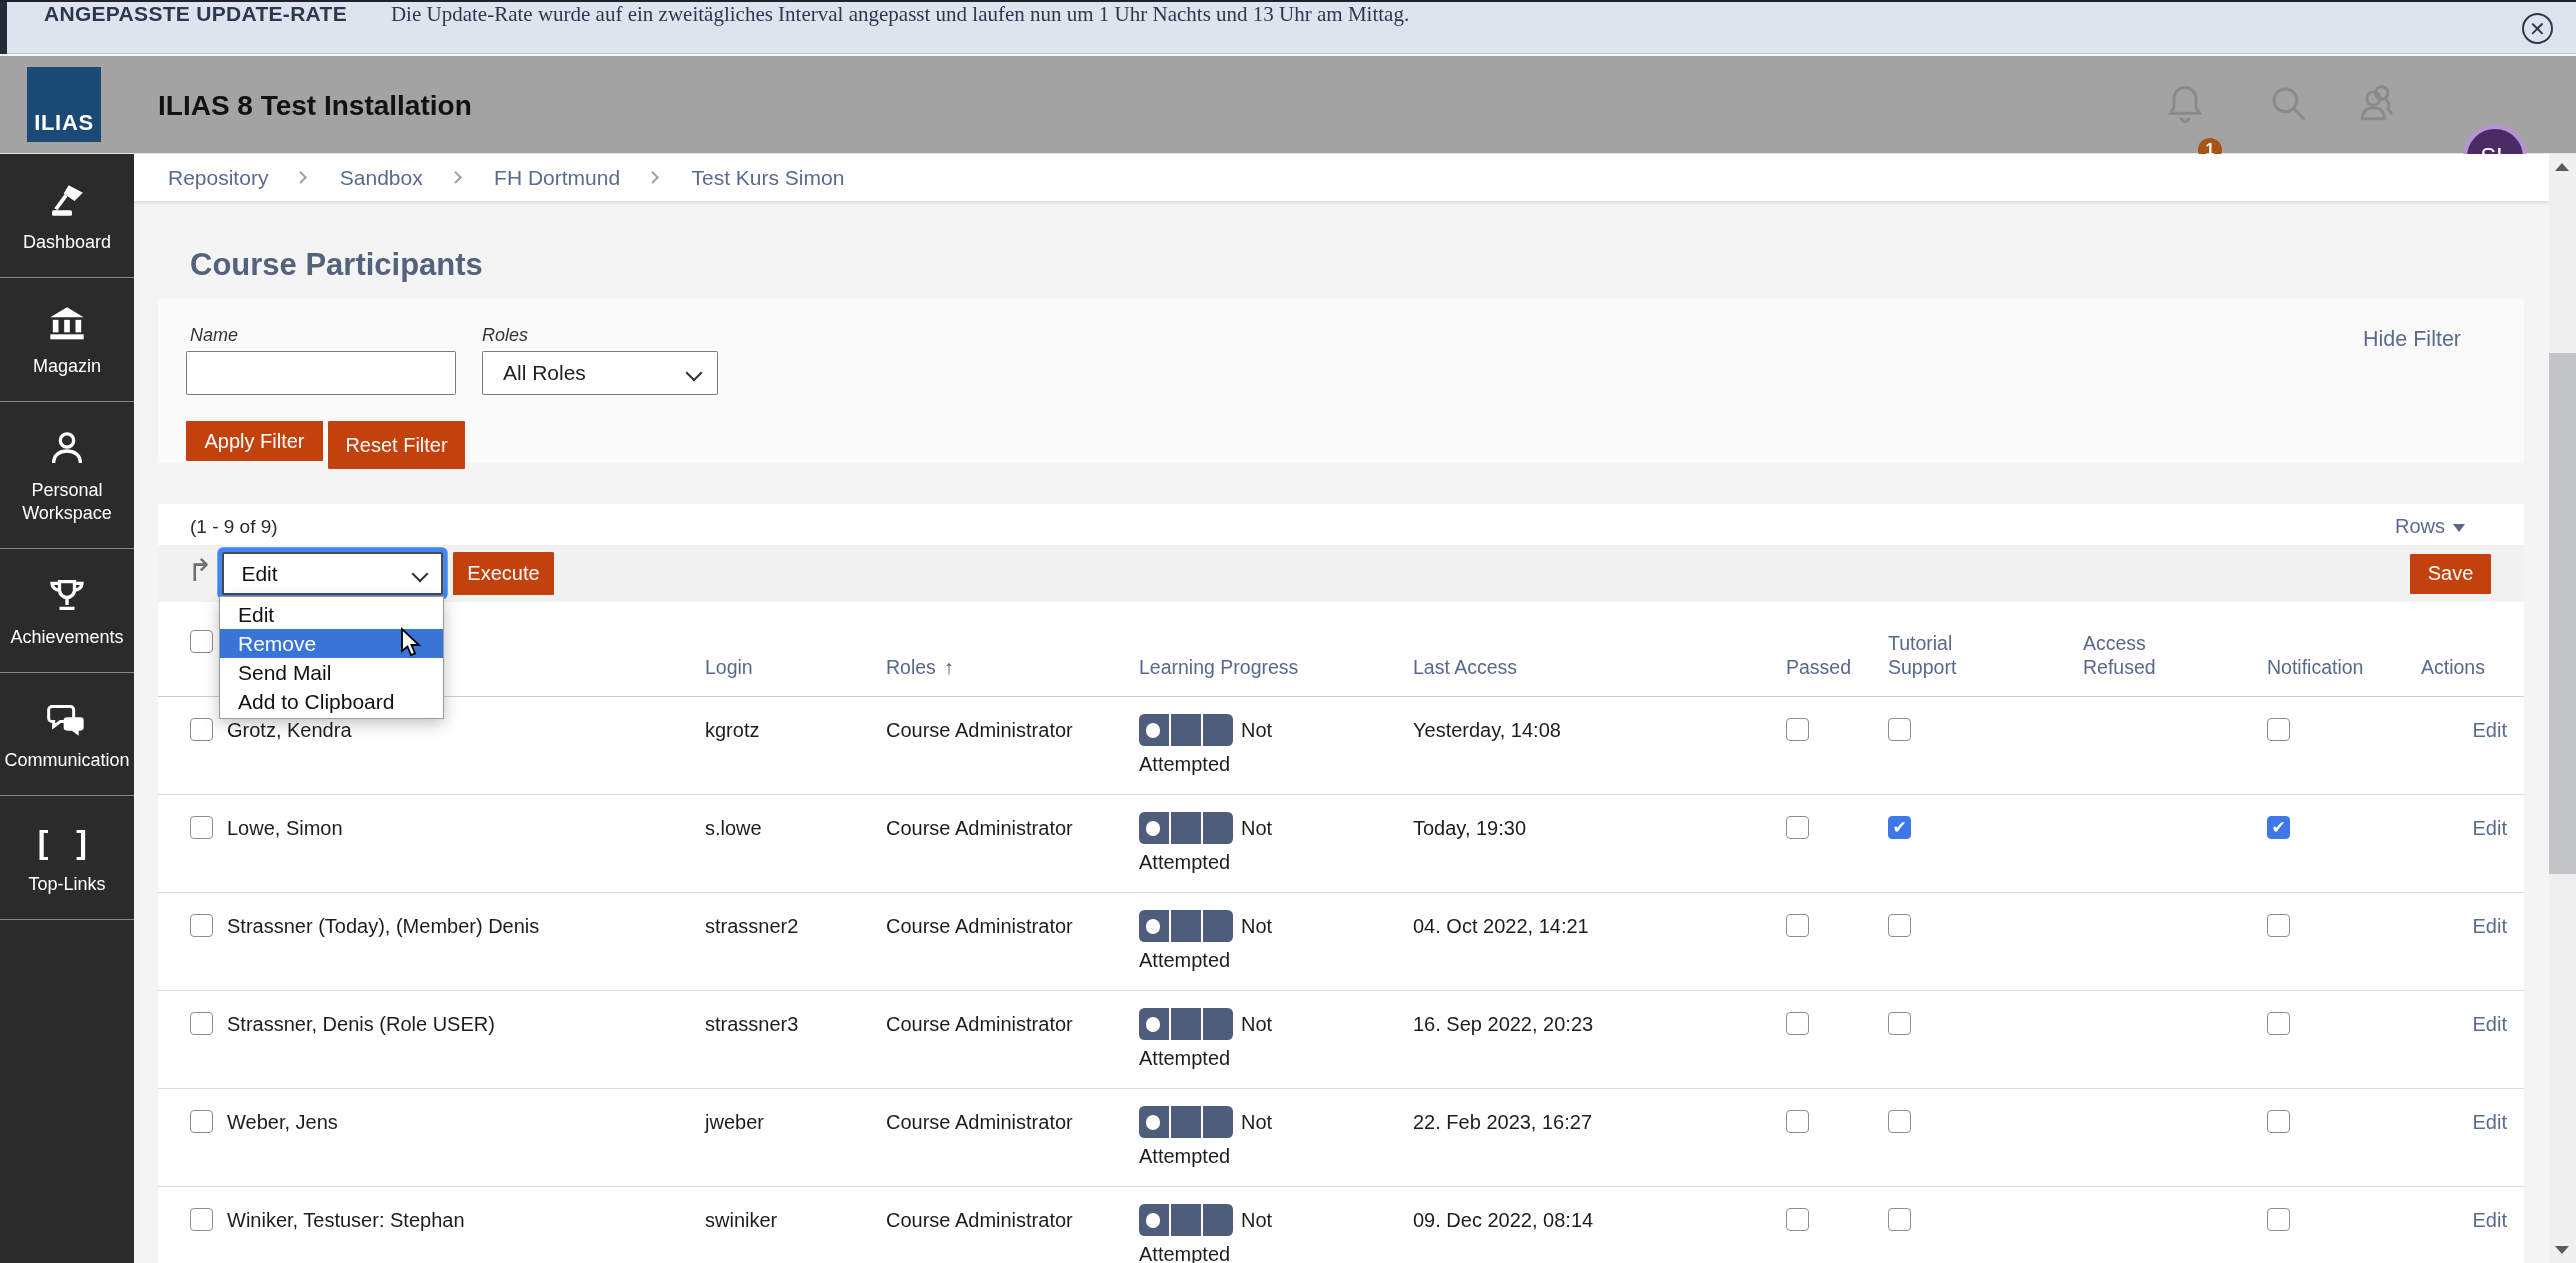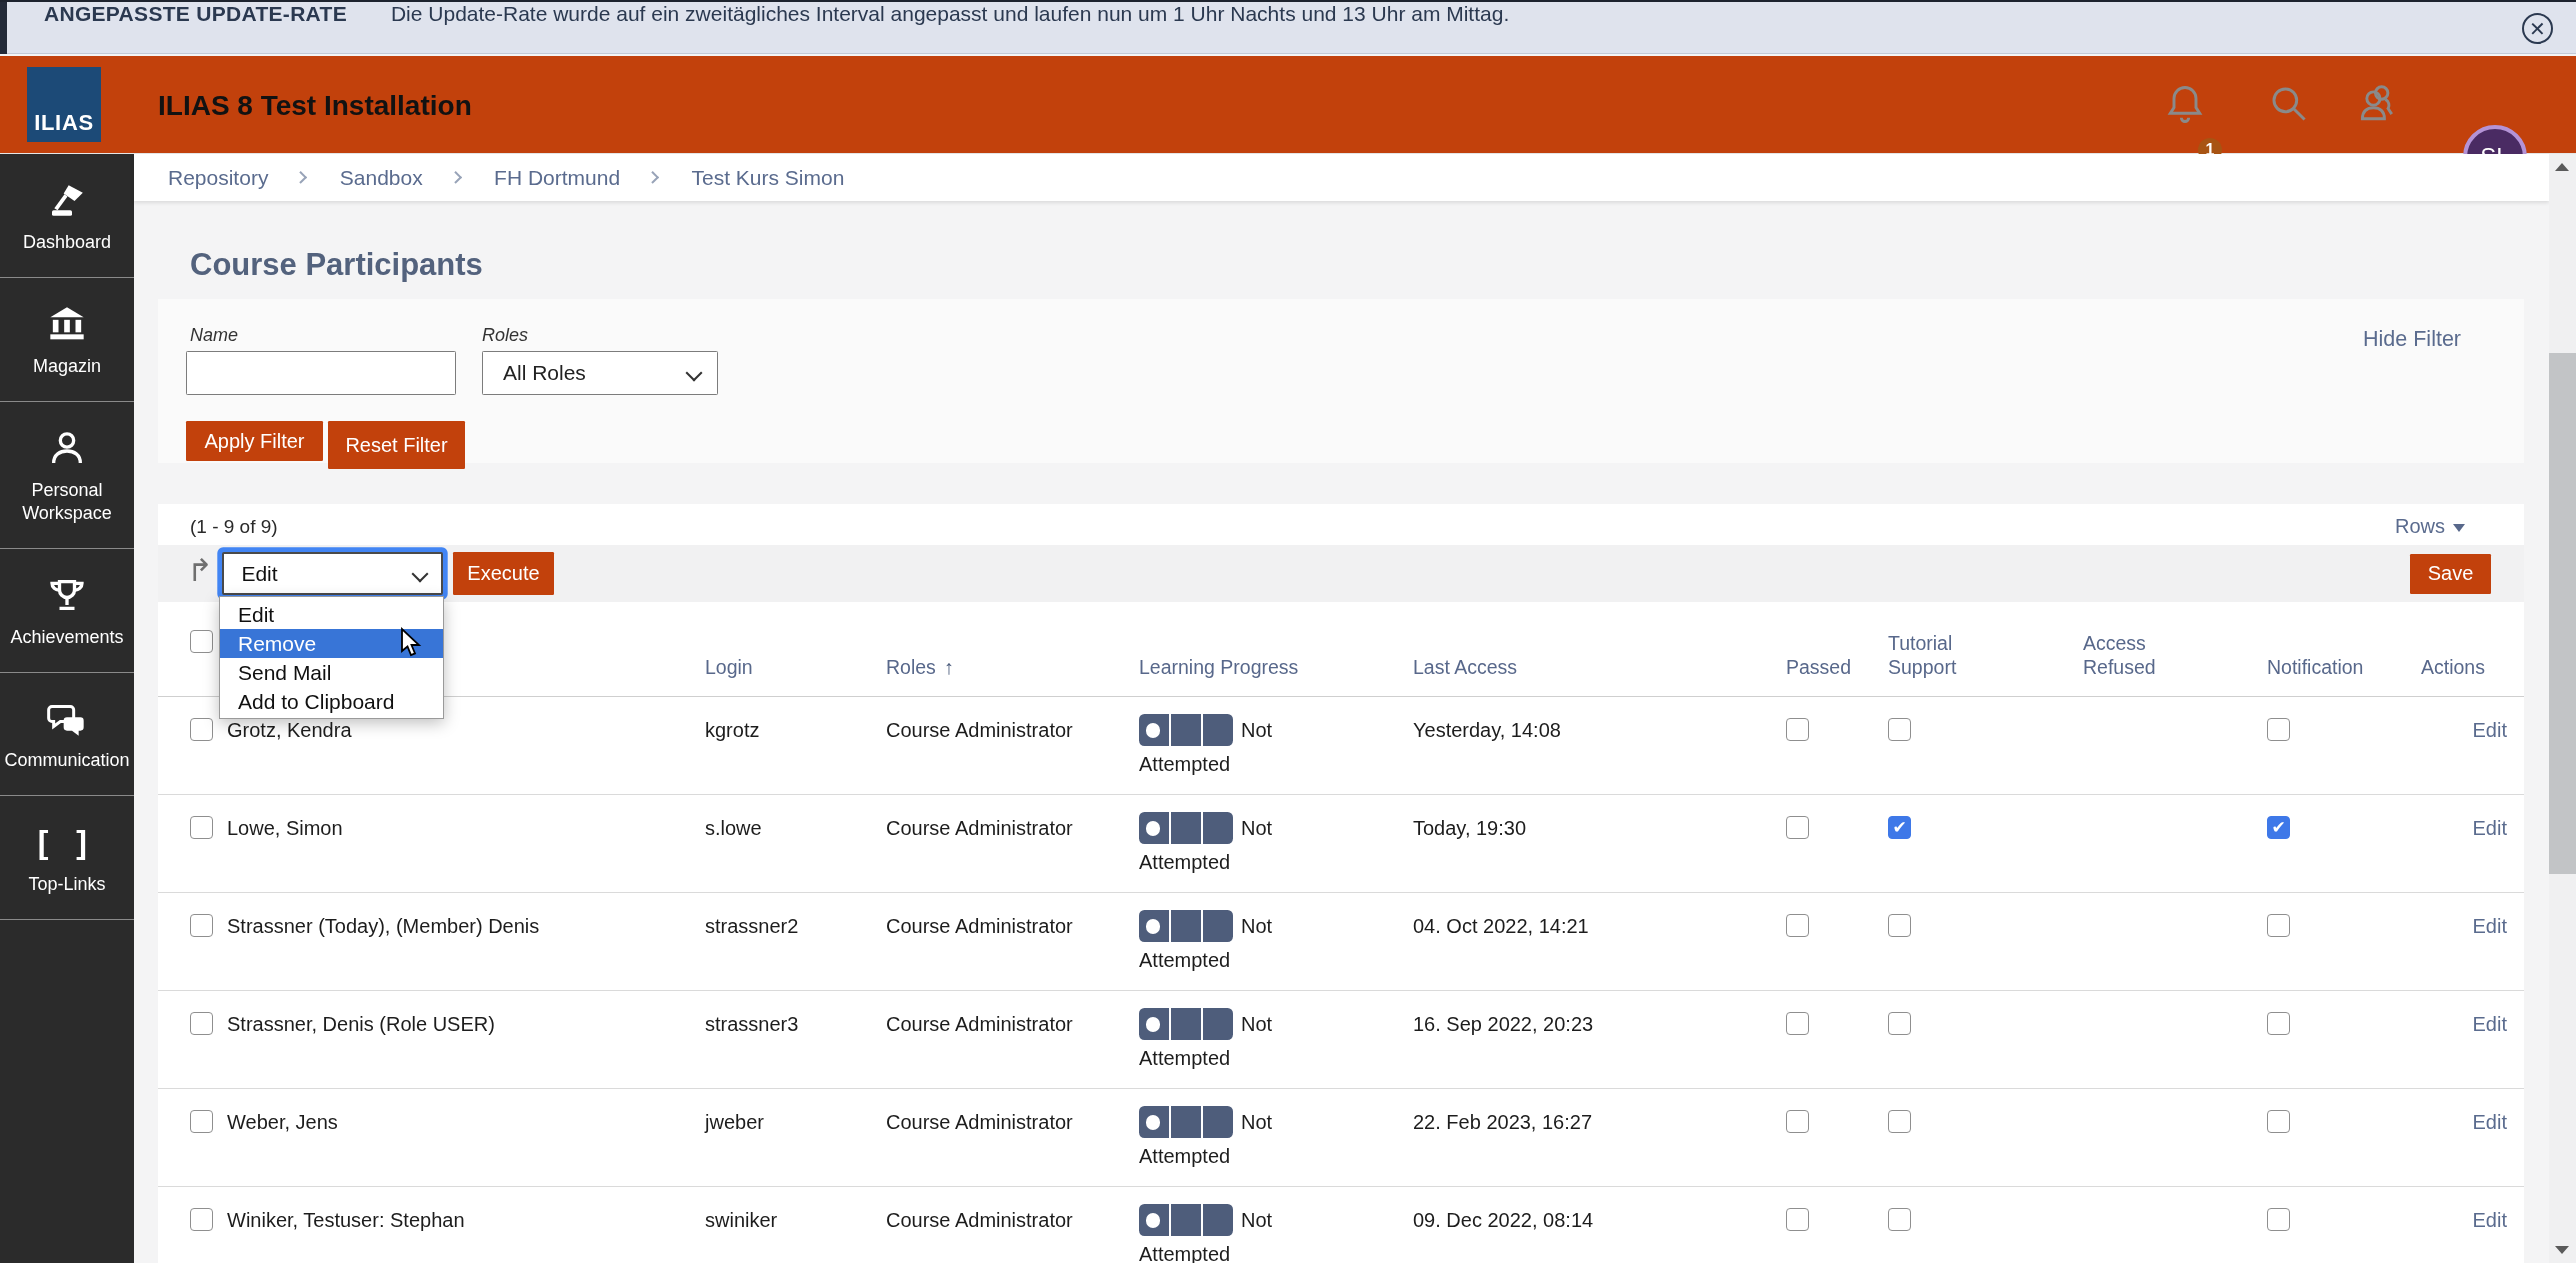--- a/index.html
+++ b/index.html
@@ -5,27 +5,27 @@
   * { margin:0; padding:0; box-sizing:border-box; }
   html,body { width:2576px; height:1263px; overflow:hidden; background:#f4f4f5;
     font-family:"Liberation Sans", sans-serif; position:relative; }
 
   
   .banner { position:absolute; left:0; top:0; width:2576px; height:54px;
     background:#dfe3ed; border-top:2px solid #1d232e; border-bottom:0.7px solid #c3c9d6;
     display:flex; align-items:flex-start; color:#2b3950; }
   .banner::before { content:""; position:absolute; left:0; top:0; width:6.7px; height:52px; background:#232a38; }
   .banner-label { font-weight:bold; font-size:21px; letter-spacing:0.3px; margin-left:44px; }
-  .banner-msg { font-size:21px; margin-left:44px; }
+  .banner-msg { font-size:21px; margin-left:44px;font-family:Liberation Serif, serif; }
   .banner-close { position:absolute; right:23px; top:11.4px; width:31px; height:31px;
     border:2px solid #2b3950; border-radius:50%; display:flex; align-items:center; justify-content:center;
     font-size:20px; color:#2b3950; cursor:pointer; }
 
   
-  .header { position:absolute; left:0; top:56px; width:2576px; height:98px; background:#c2410c;
+  .header { position:absolute; left:0; top:56px; width:2576px; height:98px; background:#a3a3a3;
     border-bottom:1.3px solid #e6e6e6; }
   .logo { position:absolute; left:27px; top:10.7px; width:74px; height:75px; background:#1c4a77;
     display:flex; align-items:flex-end; justify-content:center; }
   .logo span { color:#fff; font-weight:bold; font-size:22px; letter-spacing:0.7px; margin-bottom:5.4px; }
   .site-title { position:absolute; left:158px; top:34px; font-size:28px; font-weight:bold; color:#121212; }
   .hicon { position:absolute; top:25.5px; width:44px; height:44px; }
   .hicon svg { width:44px; height:44px; stroke:#8a8a8a; fill:none; stroke-width:1.6; }
   .badge { position:absolute; border-radius:50%; color:#fff; font-size:16px; font-weight:bold;
     display:flex; align-items:center; justify-content:center; }
   .badge-bell { left:2198px; top:82px; width:24px; height:24px; background:#a85413; }

